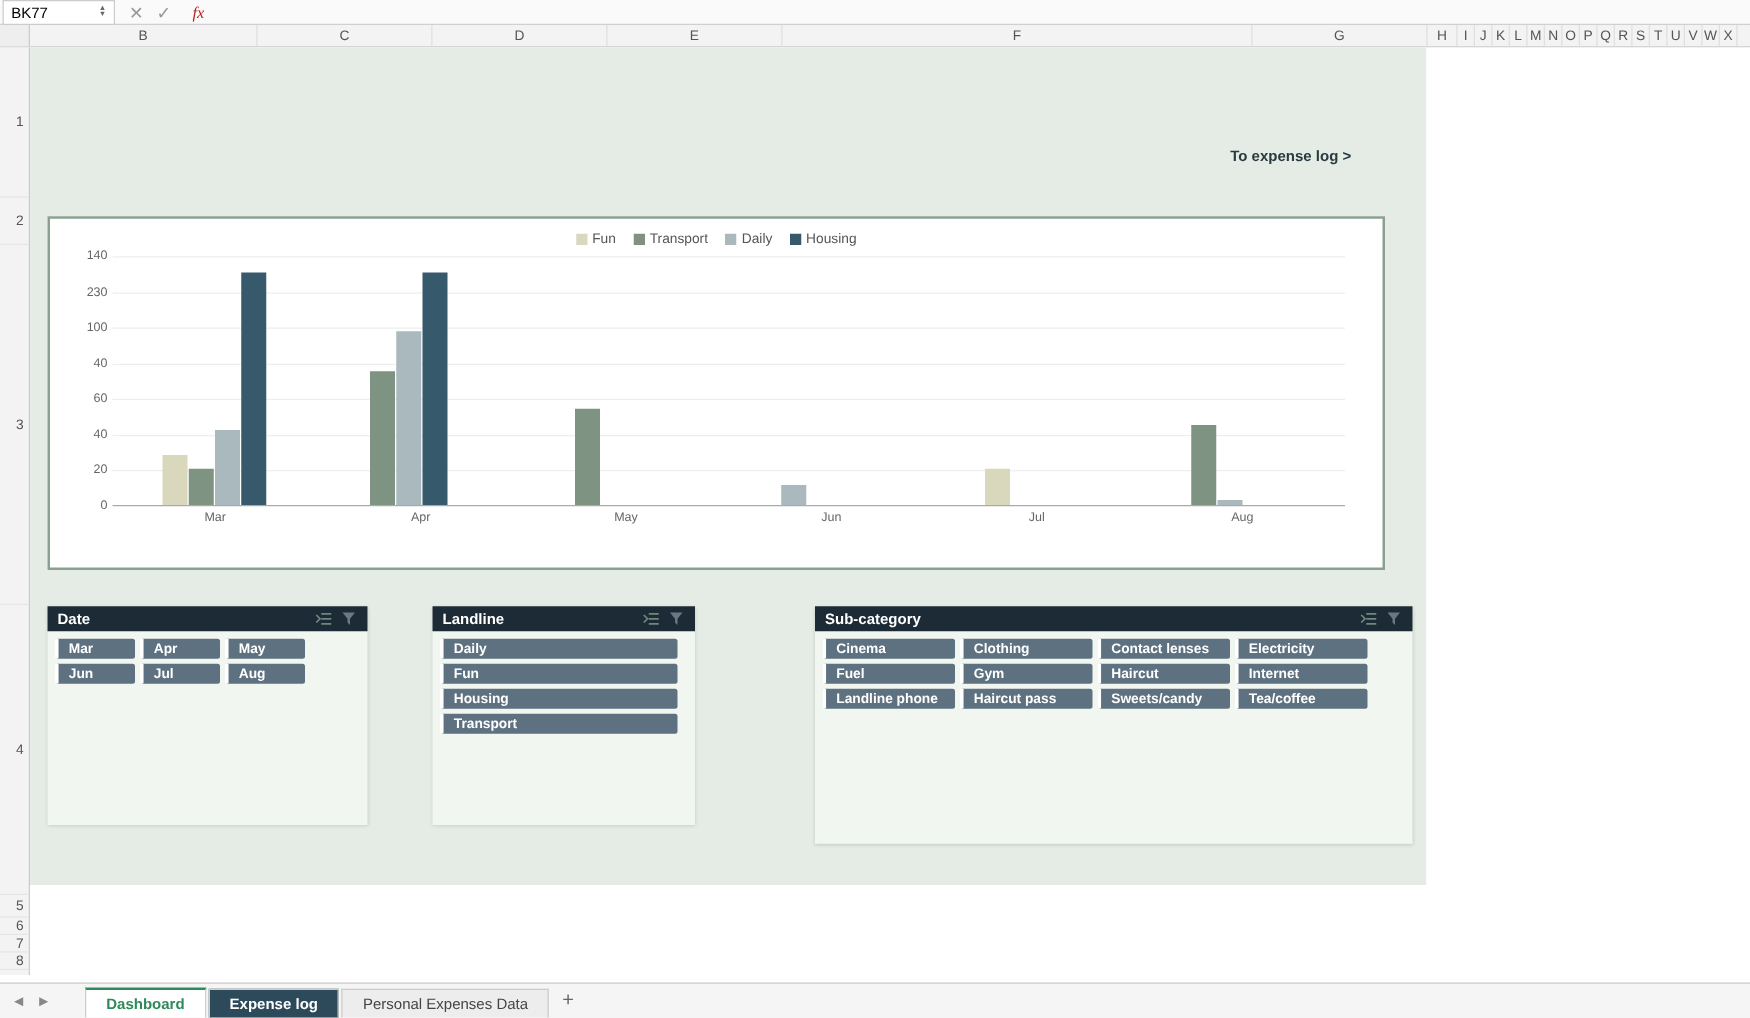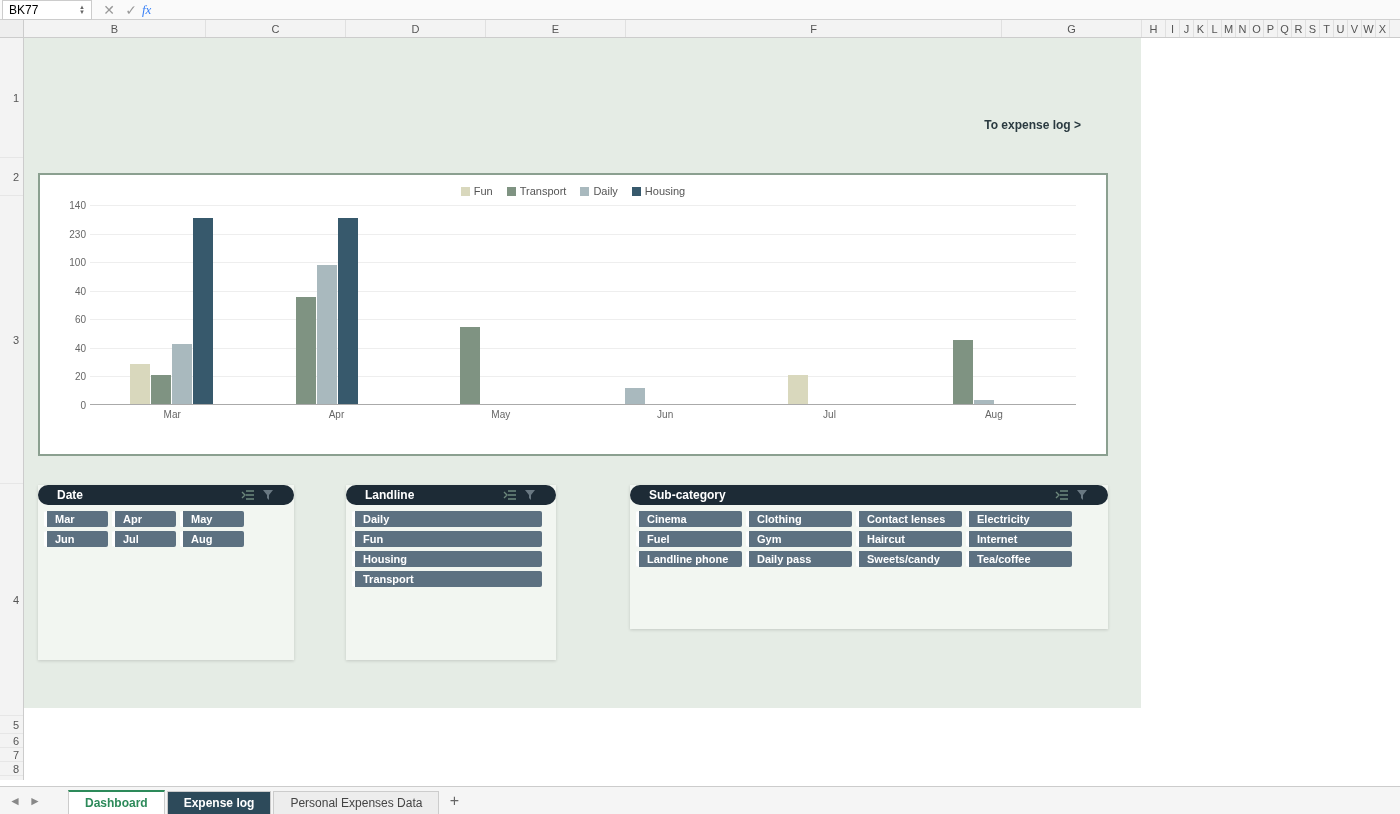--- a/index.html
+++ b/index.html
@@ -4,21 +4,21 @@
 <style>
 * { box-sizing: border-box; margin: 0; padding: 0; }
 body { font-family: Arial, sans-serif; font-size: 12px; background: #fff; overflow: hidden; }
 
 
 .formula-bar { display: flex; align-items: center; height: 20px; border-bottom: 1px solid #d0d0d0; background: #fafafa; }
 .name-box { width: 90px; height: 20px; border: 1px solid #ccc; background: #fff; display: flex; align-items: center; padding: 0 6px; font-size: 12px; margin-left: 2px; position: relative; }
 .name-spinner { display: flex; flex-direction: column; margin-left: auto; font-size: 6px; line-height: 5px; color: #666; }
 .fb-sep { width: 6px; }
 .fb-btn { width: 22px; height: 20px; display: flex; align-items: center; justify-content: center; color: #999; font-size: 14px; cursor: pointer; }
-.fx-label { font-style: italic; font-family: "Times New Roman", serif; color: #3b82f6; font-size: 13px; margin: 0 0; }
+.fx-label { font-style: italic; font-family: "Times New Roman", serif; color: #b91c1c; font-size: 13px; margin: 0 12px; }
 .formula-input { flex: 1; height: 20px; border: none; background: transparent; outline: none; padding: 0 4px; font-size: 12px; }
 
 
 .col-headers-row { display: flex; height: 18px; background: #f3f3f3; border-bottom: 1px solid #ccc; }
 .corner-cell { width: 24px; border-right: 1px solid #ccc; background: #eee; }
 .col-header { text-align: center; font-size: 11px; color: #555; border-right: 1px solid #e0e0e0; display: flex; align-items: center; justify-content: center; }
 
 
 .grid-area { display: flex; height: 742px; }
 .row-headers { width: 24px; background: #f3f3f3; border-right: 1px solid #ccc; display: flex; flex-direction: column; }
@@ -41,21 +41,21 @@
 .chart-plot { position: relative; margin: 8px 30px 0 50px; height: 200px; border-bottom: 1px solid #aaa; }
 .y-tick { position: absolute; left: -28px; font-size: 10px; color: #666; transform: translateY(-50%); width: 24px; text-align: right; }
 .y-grid { position: absolute; left: 0; right: 0; border-top: 1px solid #eee; }
 .x-labels { display: flex; margin: 4px 30px 0 50px; font-size: 10px; color: #666; }
 .x-label { flex: 1; text-align: center; }
 .bar-group { position: absolute; bottom: 0; display: flex; gap: 1px; align-items: flex-end; }
 .bar { width: 20px; }
 
 
 .slicer { position: absolute; background: #f2f6f1; box-shadow: 0 1px 3px rgba(0,0,0,0.15); }
-.slicer-header { background: #1d2b36; color: #fff; font-size: 12px; font-weight: bold; padding: 3px 19px; display: flex; align-items: center; border-radius: 10px; }
+.slicer-header { background: #1d2b36; color: #fff; font-size: 12px; font-weight: bold; padding: 3px 8px; display: flex; align-items: center; }
 .slicer-header-icons { margin-left: auto; display: flex; gap: 6px; }
 .slicer-icon { width: 14px; height: 14px; opacity: .7; display: flex; align-items: center; justify-content: center; }
 .slicer-body { padding: 6px; display: flex; flex-wrap: wrap; gap: 4px; align-content: flex-start; }
 .slicer-btn { background: #5d7181; color: #fff; font-size: 11px; font-weight: bold; padding: 2px 8px; border-radius: 2px; border-left: 3px solid #fff; cursor: pointer; white-space: nowrap; }
 .date-btn { width: 64px; }
 .cat-btn { width: 190px; }
 .sub-btn { width: 106px; }
 
 
 .tab-bar { position: absolute; bottom: 0; left: 0; right: 0; height: 28px; display: flex; align-items: center; background: #f5f5f5; border-top: 1px solid #ccc; padding-left: 6px; gap: 2px; }
@@ -255,21 +255,21 @@
           </div>
         </div>
         <div class="slicer-body" id="cat-items">
             <div class="slicer-btn cat-btn">Daily</div>
             <div class="slicer-btn cat-btn">Fun</div>
             <div class="slicer-btn cat-btn">Housing</div>
             <div class="slicer-btn cat-btn">Transport</div>
           </div>
       </div>
 
-      <div class="slicer" style="left:606px;top:447px;width:478px;height:144px">
+      <div class="slicer" style="left:628px;top:447px;width:478px;height:190px">
         <div class="slicer-header">
           <span>Sub-category</span>
           <div class="slicer-header-icons">
             <span class="slicer-icon">
                 <svg class="multi" viewBox="0 0 14 12">
                   <path d="M1 3 L4 6 L1 9 M5 2 H13 M5 6 H13 M5 10 H13" stroke="#8fb09a" stroke-width="1.4" fill="none"></path>
                 </svg>
               </span>
             <span class="slicer-icon">
                 <svg class="funnel" viewBox="0 0 12 12">
@@ -281,21 +281,21 @@
         <div class="slicer-body" id="sub-items">
             <div class="slicer-btn sub-btn">Cinema</div>
             <div class="slicer-btn sub-btn">Clothing</div>
             <div class="slicer-btn sub-btn">Contact lenses</div>
             <div class="slicer-btn sub-btn">Electricity</div>
             <div class="slicer-btn sub-btn">Fuel</div>
             <div class="slicer-btn sub-btn">Gym</div>
             <div class="slicer-btn sub-btn">Haircut</div>
             <div class="slicer-btn sub-btn">Internet</div>
             <div class="slicer-btn sub-btn">Landline phone</div>
-            <div class="slicer-btn sub-btn">Daily pass</div>
+            <div class="slicer-btn sub-btn">Haircut pass</div>
             <div class="slicer-btn sub-btn">Sweets/candy</div>
             <div class="slicer-btn sub-btn">Tea/coffee</div>
           </div>
       </div>
 
     </div>
   </div>
 </div>
 
 <div class="tab-bar">

